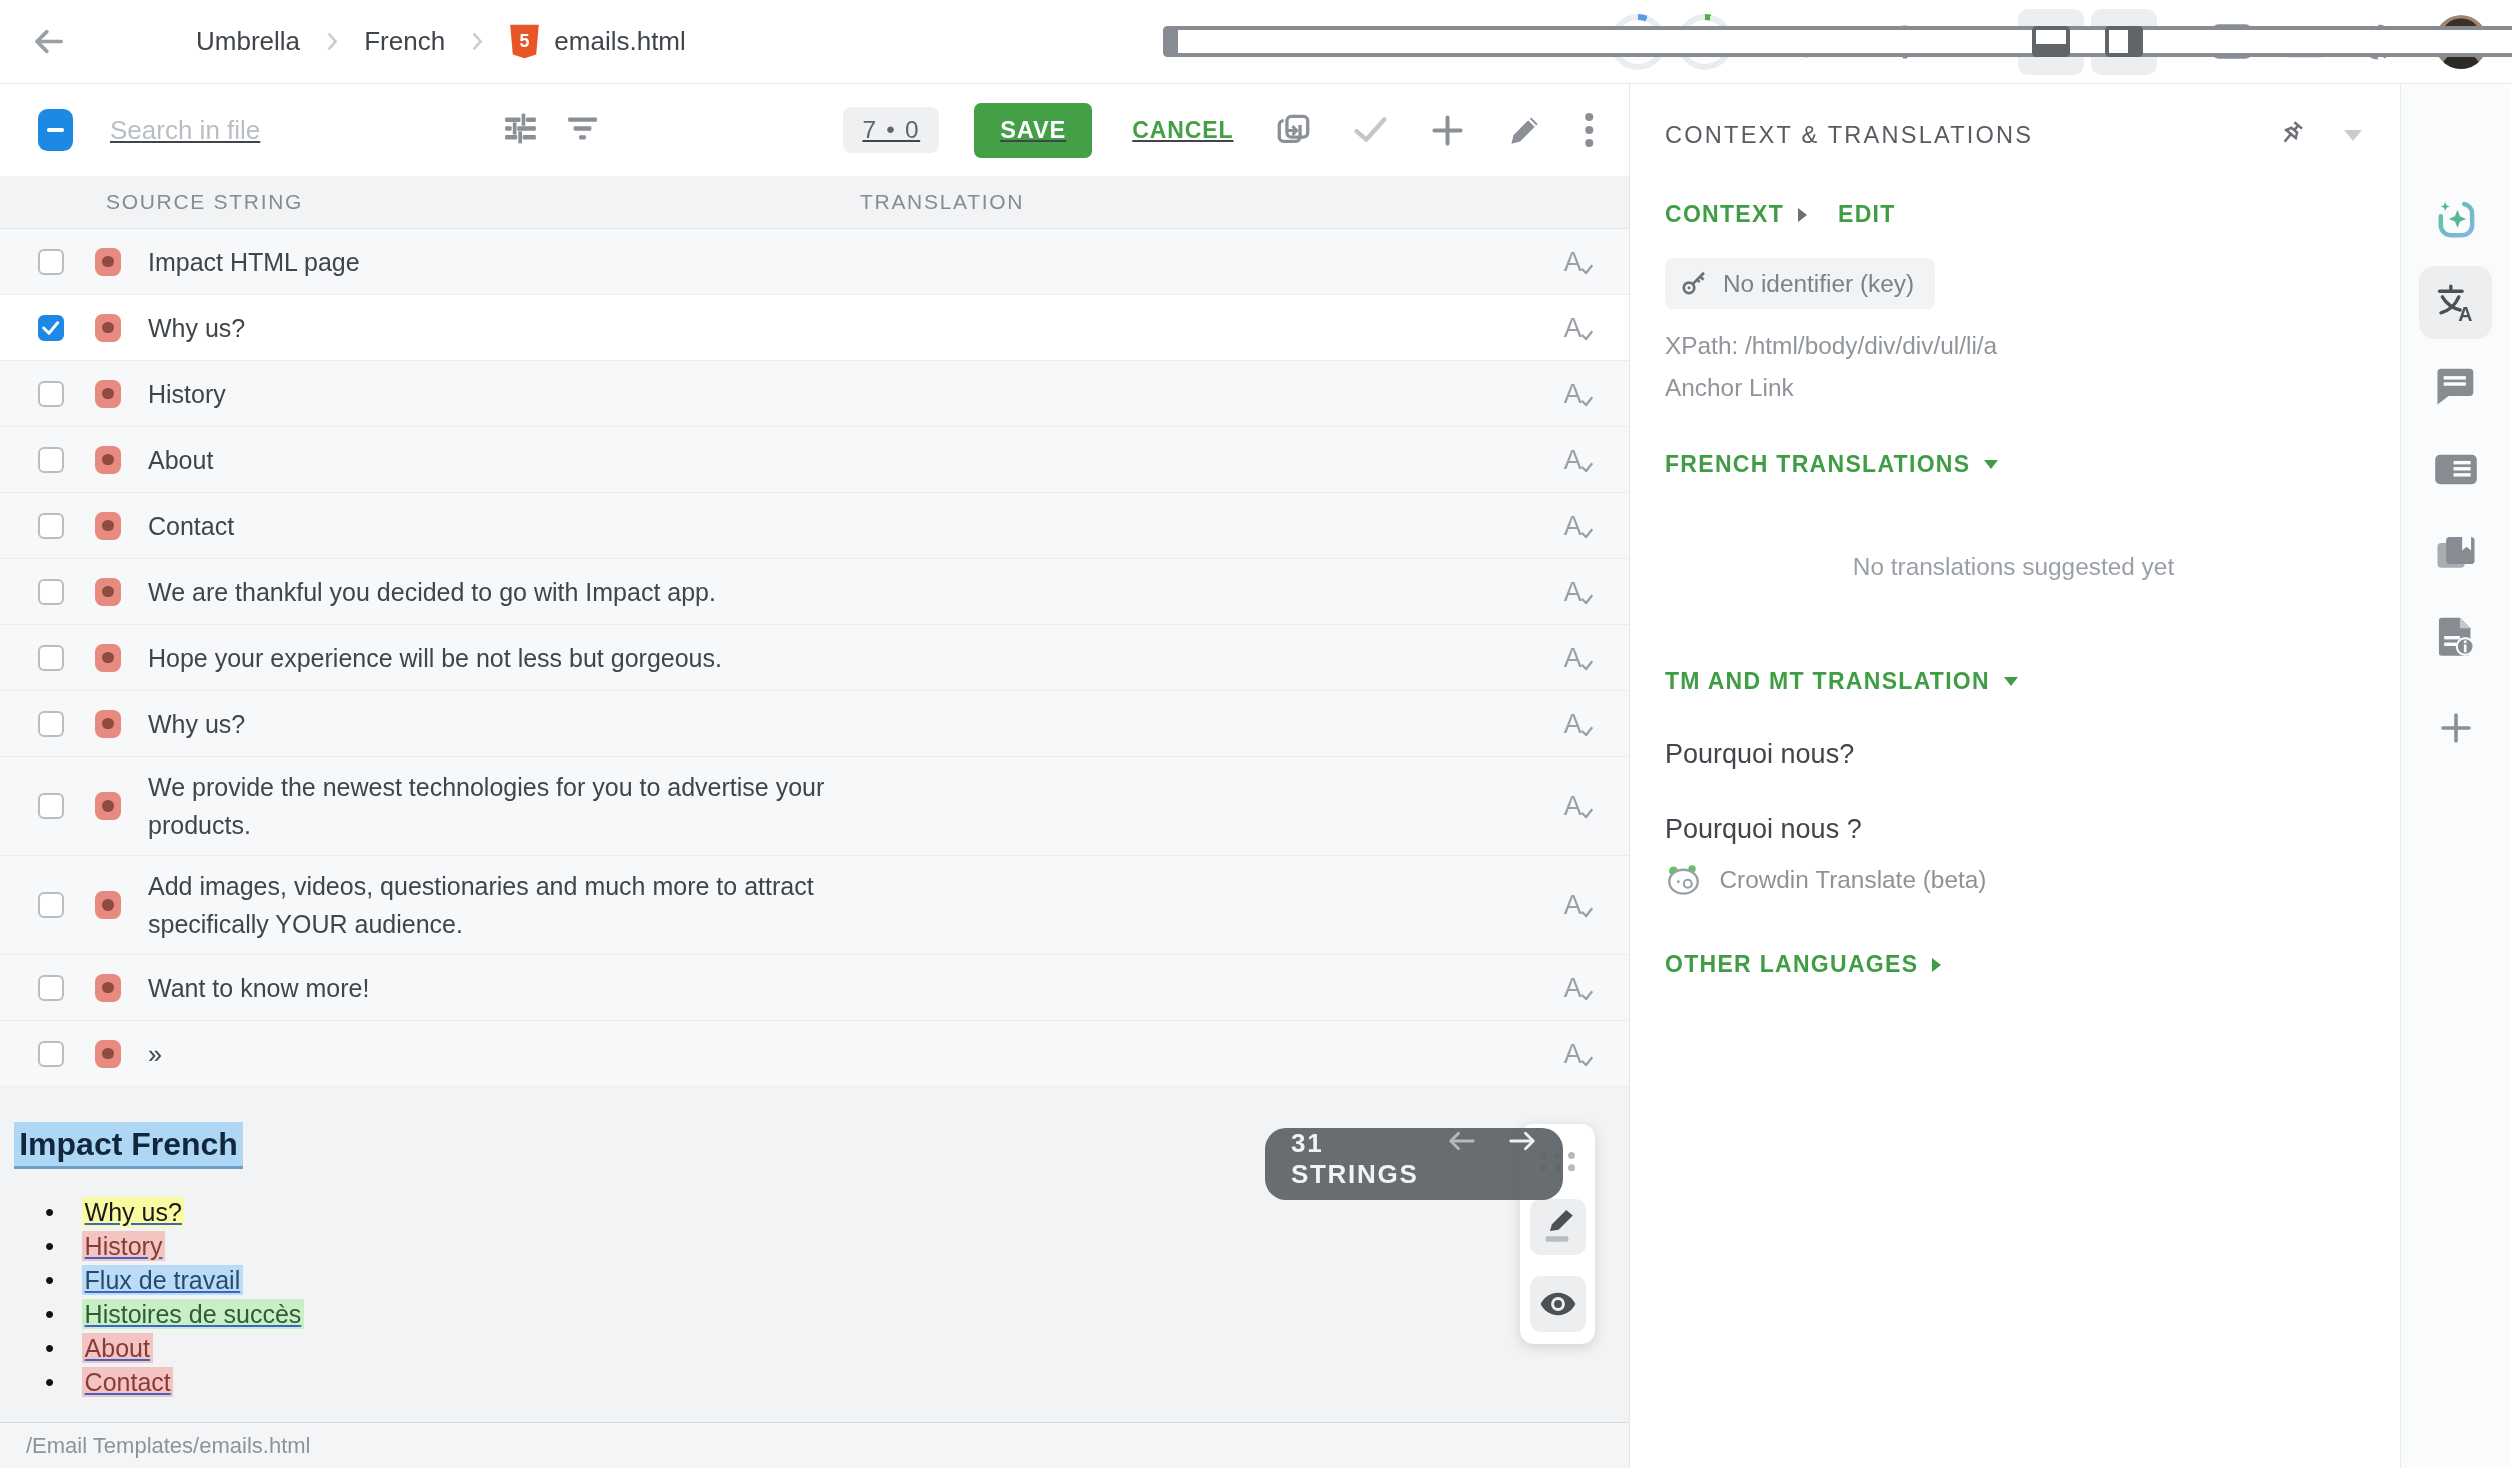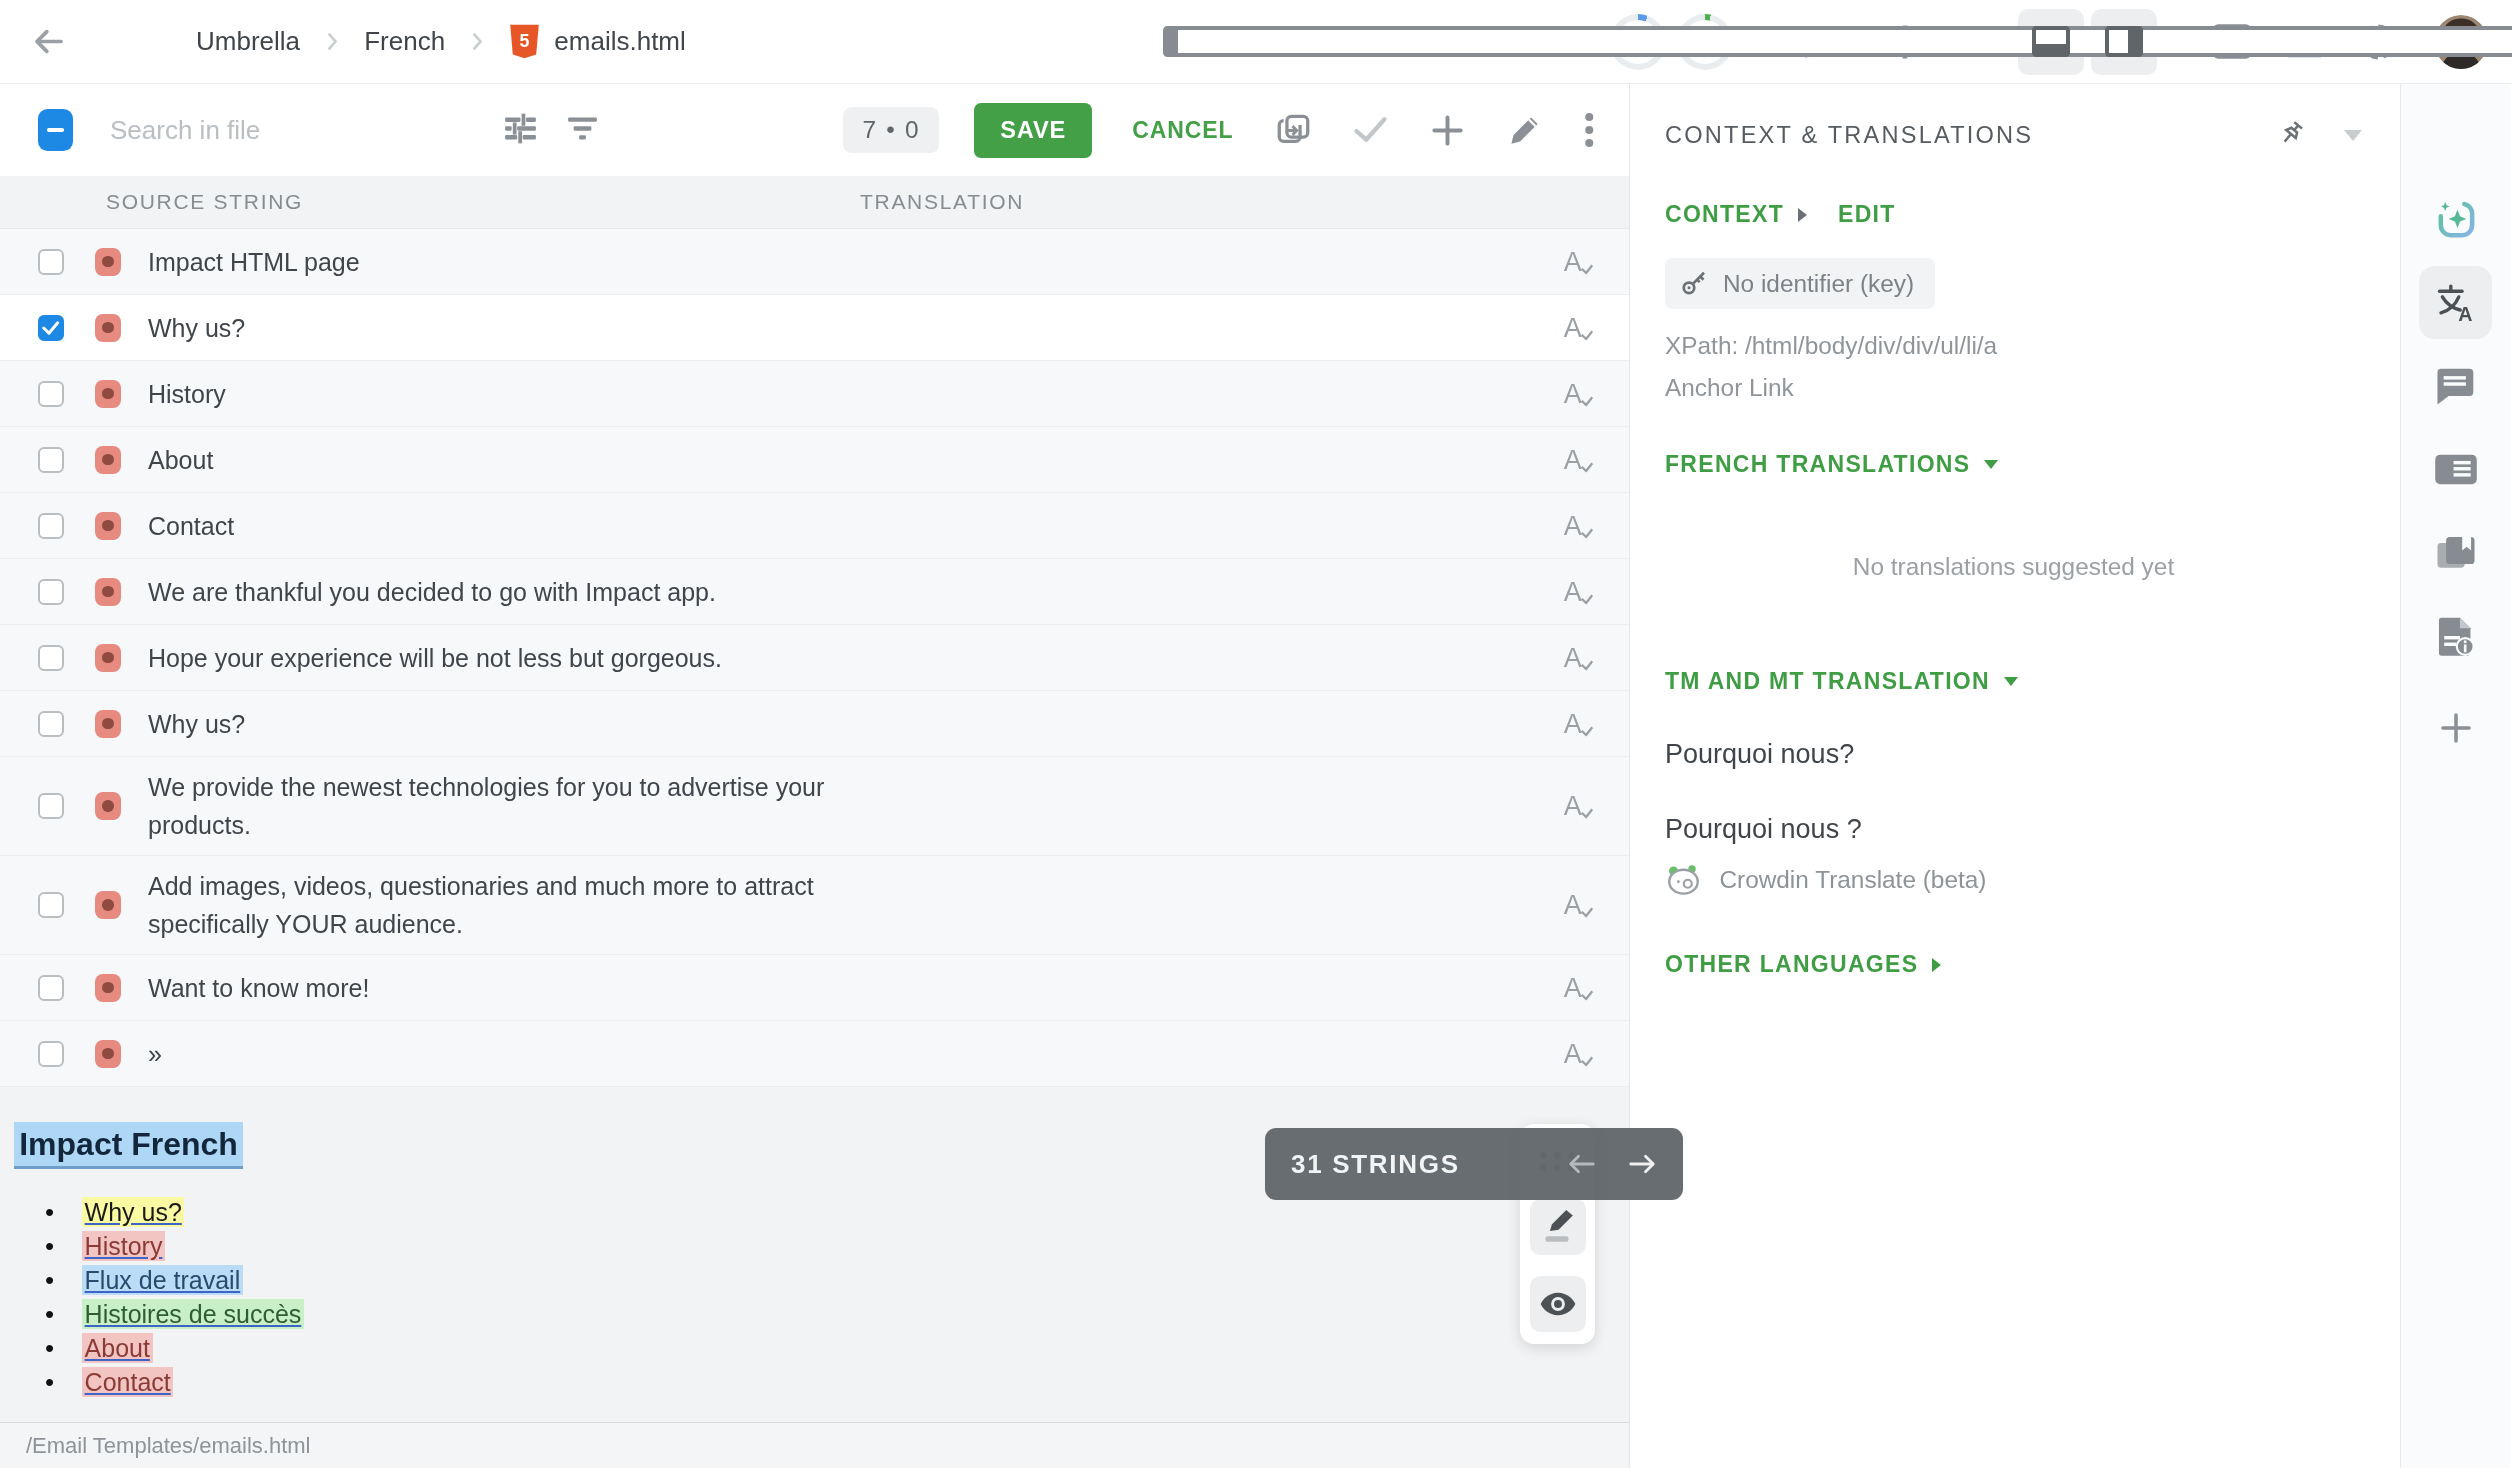--- a/index.html
+++ b/index.html
@@ -29,21 +29,21 @@
   .pane-ic.bottom { border-color:#5f6569; }
   .pane-ic.bottom::before{ content:""; position:absolute; left:-1.7px; right:-1.7px; bottom:-2.6px; height:11.3px; background:#5f6569; }
   .pane-ic.right { border-color:#5f6569; }
   .pane-ic.right::before { content:""; position:absolute; right:-1.7px; top:-1.7px; bottom:-1.7px; width:12.2px; background:#5f6569; }
   .avatar { width:54px; height:54px; border-radius:50%; overflow:hidden; margin-left:23px; }
 
   
   .main { flex:1; display:flex; min-height:0; }
   .left { width:1629px; flex:0 0 1629px; display:flex; flex-direction:column; position:relative; background:#fff; }
 
-  .toolbar { height:92px; flex:0 0 92px; display:flex; align-items:center; padding:0 35px 0 38px; background:#fff; }
+  .toolbar { height:92px; flex:0 0 92px; display:flex; align-items:center; padding:0 35px 0 38px; background:#fff;text-decoration:underline; }
   .cb-master { width:35px; height:42px; border-radius:9.6px; background:#1e88e5; display:flex; align-items:center; justify-content:center; cursor:pointer; }
   .cb-master i { width:17.4px; height:4.4px; background:#fff; border-radius:1.7px; }
   .search { border:none; outline:none; font-size:26px; margin-left:37px; width:366px; color:#3f454a; background:transparent; }
   .search::placeholder { color:#b9bec2; }
   .flt { margin-left:26px; cursor:pointer; }
   .counter { margin-left:auto; background:#eef0f2; border-radius:8.7px; padding:8.7px 19px; font-size:24.4px; color:#5f6569; letter-spacing:1.7px; }
   .save { margin-left:35px; background:#43a047; color:#fff; border:none; border-radius:7px; padding:14px 26px; font-size:23.6px; font-weight:bold; letter-spacing:0.9px; cursor:pointer; }
   .cancel { margin-left:40px; background:none; border:none; color:#43a047; font-size:23px; font-weight:bold; letter-spacing:0.9px; cursor:pointer; }
   .tool-ic { margin-left:42px; cursor:pointer; display:flex; align-items:center; }
 
@@ -56,21 +56,21 @@
   .row.tall { height:99px; }
   .row.selected { background:#ffffff; }
   .cb { width:26px; height:26px; border:2.6px solid #b9bec2; border-radius:6.1px; background:#fff; flex:0 0 26px; }
   .cb.checked { background:#1e88e5; border-color:#1e88e5; display:flex; align-items:center; justify-content:center; }
   .badge { width:26px; height:28px; border-radius:7.9px; background:#e78a80; margin-left:31px; flex:0 0 26px; display:flex; align-items:center; justify-content:center; }
   .badge i { width:11.3px; height:11.3px; border-radius:50%; background:#8f4b40; }
   .rtext { margin-left:27px; font-size:25px; color:#3f454a; line-height:38px; max-width:689px; }
   .acheck { position:absolute; right:35px; top:50%; transform:translateY(-50%); color:#9aa0a5; font-size:27px; display:flex; align-items:flex-start; }
   .acheck svg { margin:17.4px 0 0 -1.7px; }
 
-  .pager { position:absolute; left:1265px; top:899px; width:418px; height:72px; background:rgba(92,98,102,.93); border-radius:11px; display:flex; align-items:center; padding:0 26px; z-index:5; }
+  .pager { position:absolute; left:1265px; top:899px; width:298px; height:72px; background:rgba(92,98,102,.93); border-radius:21px; display:flex; padding:0 26px; z-index:5; }
   .pager .ptext { color:#f2f3f4; font-size:26px; font-weight:bold; letter-spacing:1.7px; }
   .pager .parrows { margin-left:auto; display:flex; gap:30px; }
 
   
   .preview { flex:1; background:#f1f3f5; position:relative; padding:35px 0 0 14px; }
   .pv-title { display:inline-block; font-size:32px; font-weight:bold; color:#12263c; background:#aed7f5; padding:3.5px 5.2px; border-bottom:3.5px solid #6f9fc9; }
   .pv-list { margin:26px 0 0 68px; list-style:none; }
   .pv-list li { font-size:25px; line-height:34px; position:relative; }
   .pv-list li::before { content:"•"; position:absolute; left:-37px; color:#111; font-size:26px; }
   .pv-list a { text-decoration:underline; text-decoration-color:#3e64c8; padding:0.9px 2.6px; cursor:pointer; }

